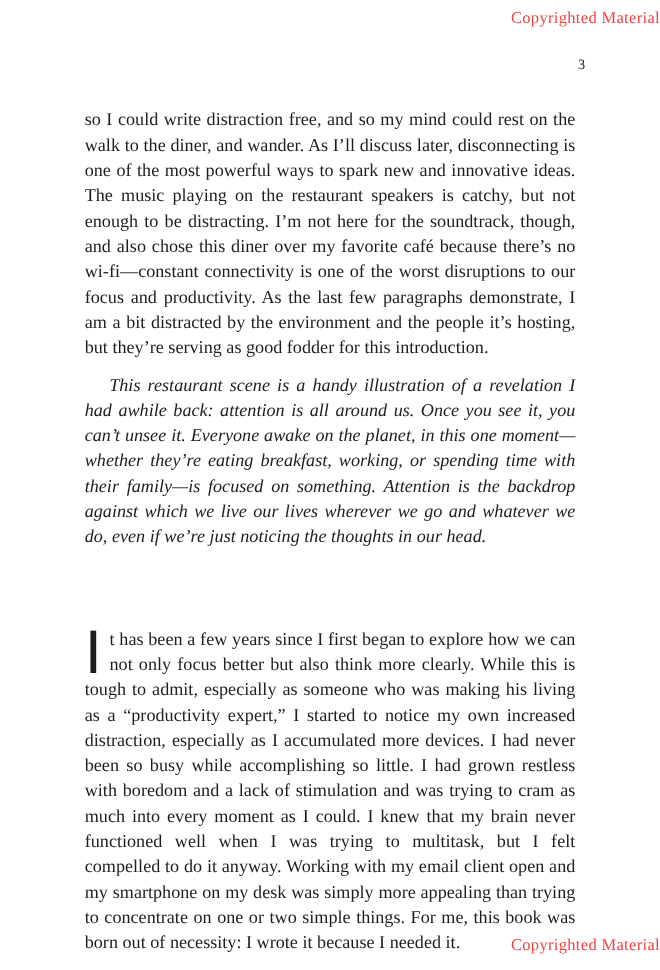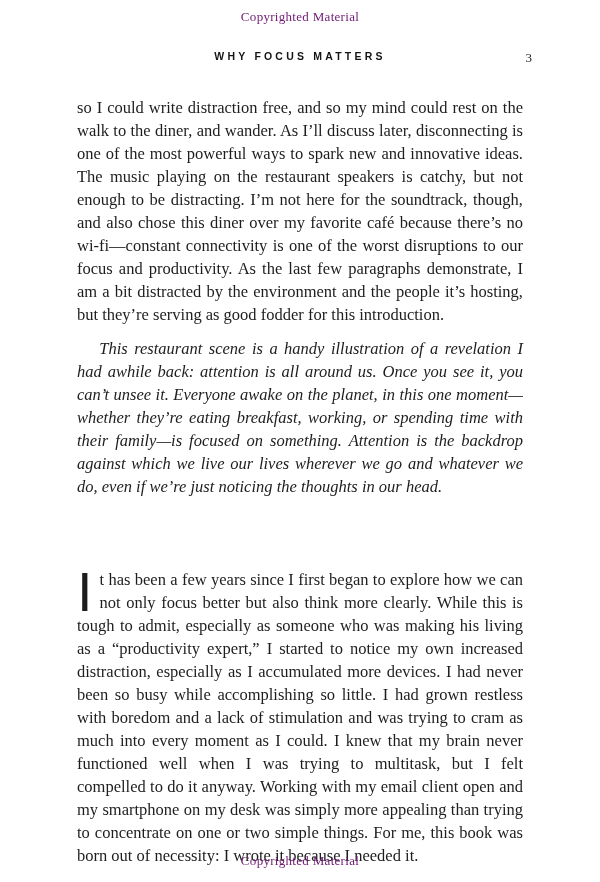--- a/index.html
+++ b/index.html
@@ -11,24 +11,24 @@
     position: relative;
     width: 600px;
     height: 882px;
     background: #ffffff;
     box-sizing: border-box;
     font-family: "Liberation Serif", serif;
     color: #1d1d1d;
     overflow: hidden;
   }
   .copyright-notice {
-    text-align: center;
+    text-align: right;
     font-family: "Liberation Serif", serif;
-    font-size: 13px;
-    color: #701a75;
+    font-size: 15px;
+    color: #ef4444;
     letter-spacing: 0.3px;
   }
   .copyright-notice.top {
     padding-top: 9px;
   }
   .copyright-notice.bottom {
     position: absolute;
     left: 0;
     right: 0;
     bottom: 13px;
@@ -85,21 +85,20 @@
   }
 </style>
 </head>
 <body>
 
 <div class="page">
 
   <div class="copyright-notice top">Copyrighted Material</div>
 
   <div class="running-header">
-    <span class="header-title">WHY FOCUS MATTERS</span>
     <span class="page-number">3</span>
   </div>
 
   <div class="body-text">
     <p class="para">so I could write distraction free, and so my mind could rest on the walk to the diner, and wander. As I’ll discuss later, disconnecting is one of the most powerful ways to spark new and innovative ideas. The music playing on the restaurant speakers is catchy, but not enough to be distracting. I’m not here for the soundtrack, though, and also chose this diner over my favorite café because there’s no wi-fi—constant connectivity is one of the worst disruptions to our focus and productivity. As the last few paragraphs demonstrate, I am a bit distracted by the environment and the people it’s hosting, but they’re serving as good fodder for this introduction.</p>
     <p class="para indented">This restaurant scene is a handy illustration of a revelation I had awhile back: attention is all around us. Once you see it, you can’t unsee it. Everyone awake on the planet, in this one moment—whether they’re eating breakfast, working, or spending time with their family—is focused on something. Attention is the backdrop against which we live our lives wherever we go and whatever we do, even if we’re just noticing the thoughts in our head.</p>
 
     <div class="section-break"></div>
 
     <p class="para"><span class="dropcap">I</span><span>t has been a few years since I first began to explore how we can not only focus better but also think more clearly. While this is tough to admit, especially as someone who was making his living as a “productivity expert,” I started to notice my own increased distraction, especially as I accumulated more devices. I had never been so busy while accomplishing so little. I had grown restless with boredom and a lack of stimulation and was trying to cram as much into every moment as I could. I knew that my brain never functioned well when I was trying to multitask, but I felt compelled to do it anyway. Working with my email client open and my smartphone on my desk was simply more appealing than trying to concentrate on one or two simple things. For me, this book was born out of necessity: I wrote it because I needed it.</span></p>

